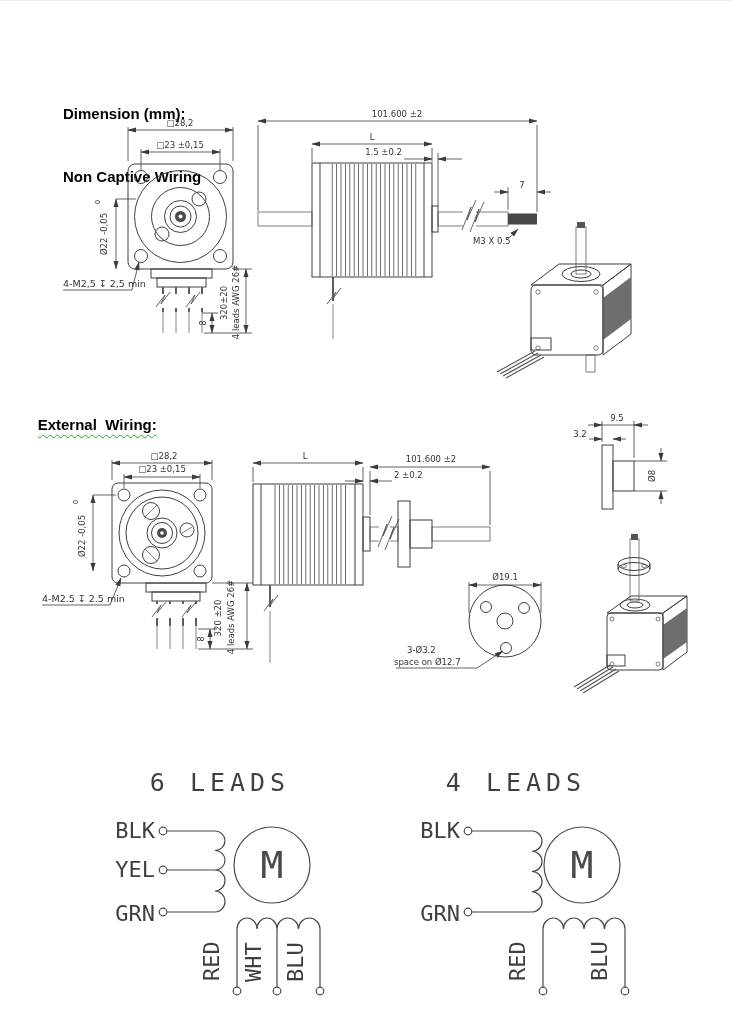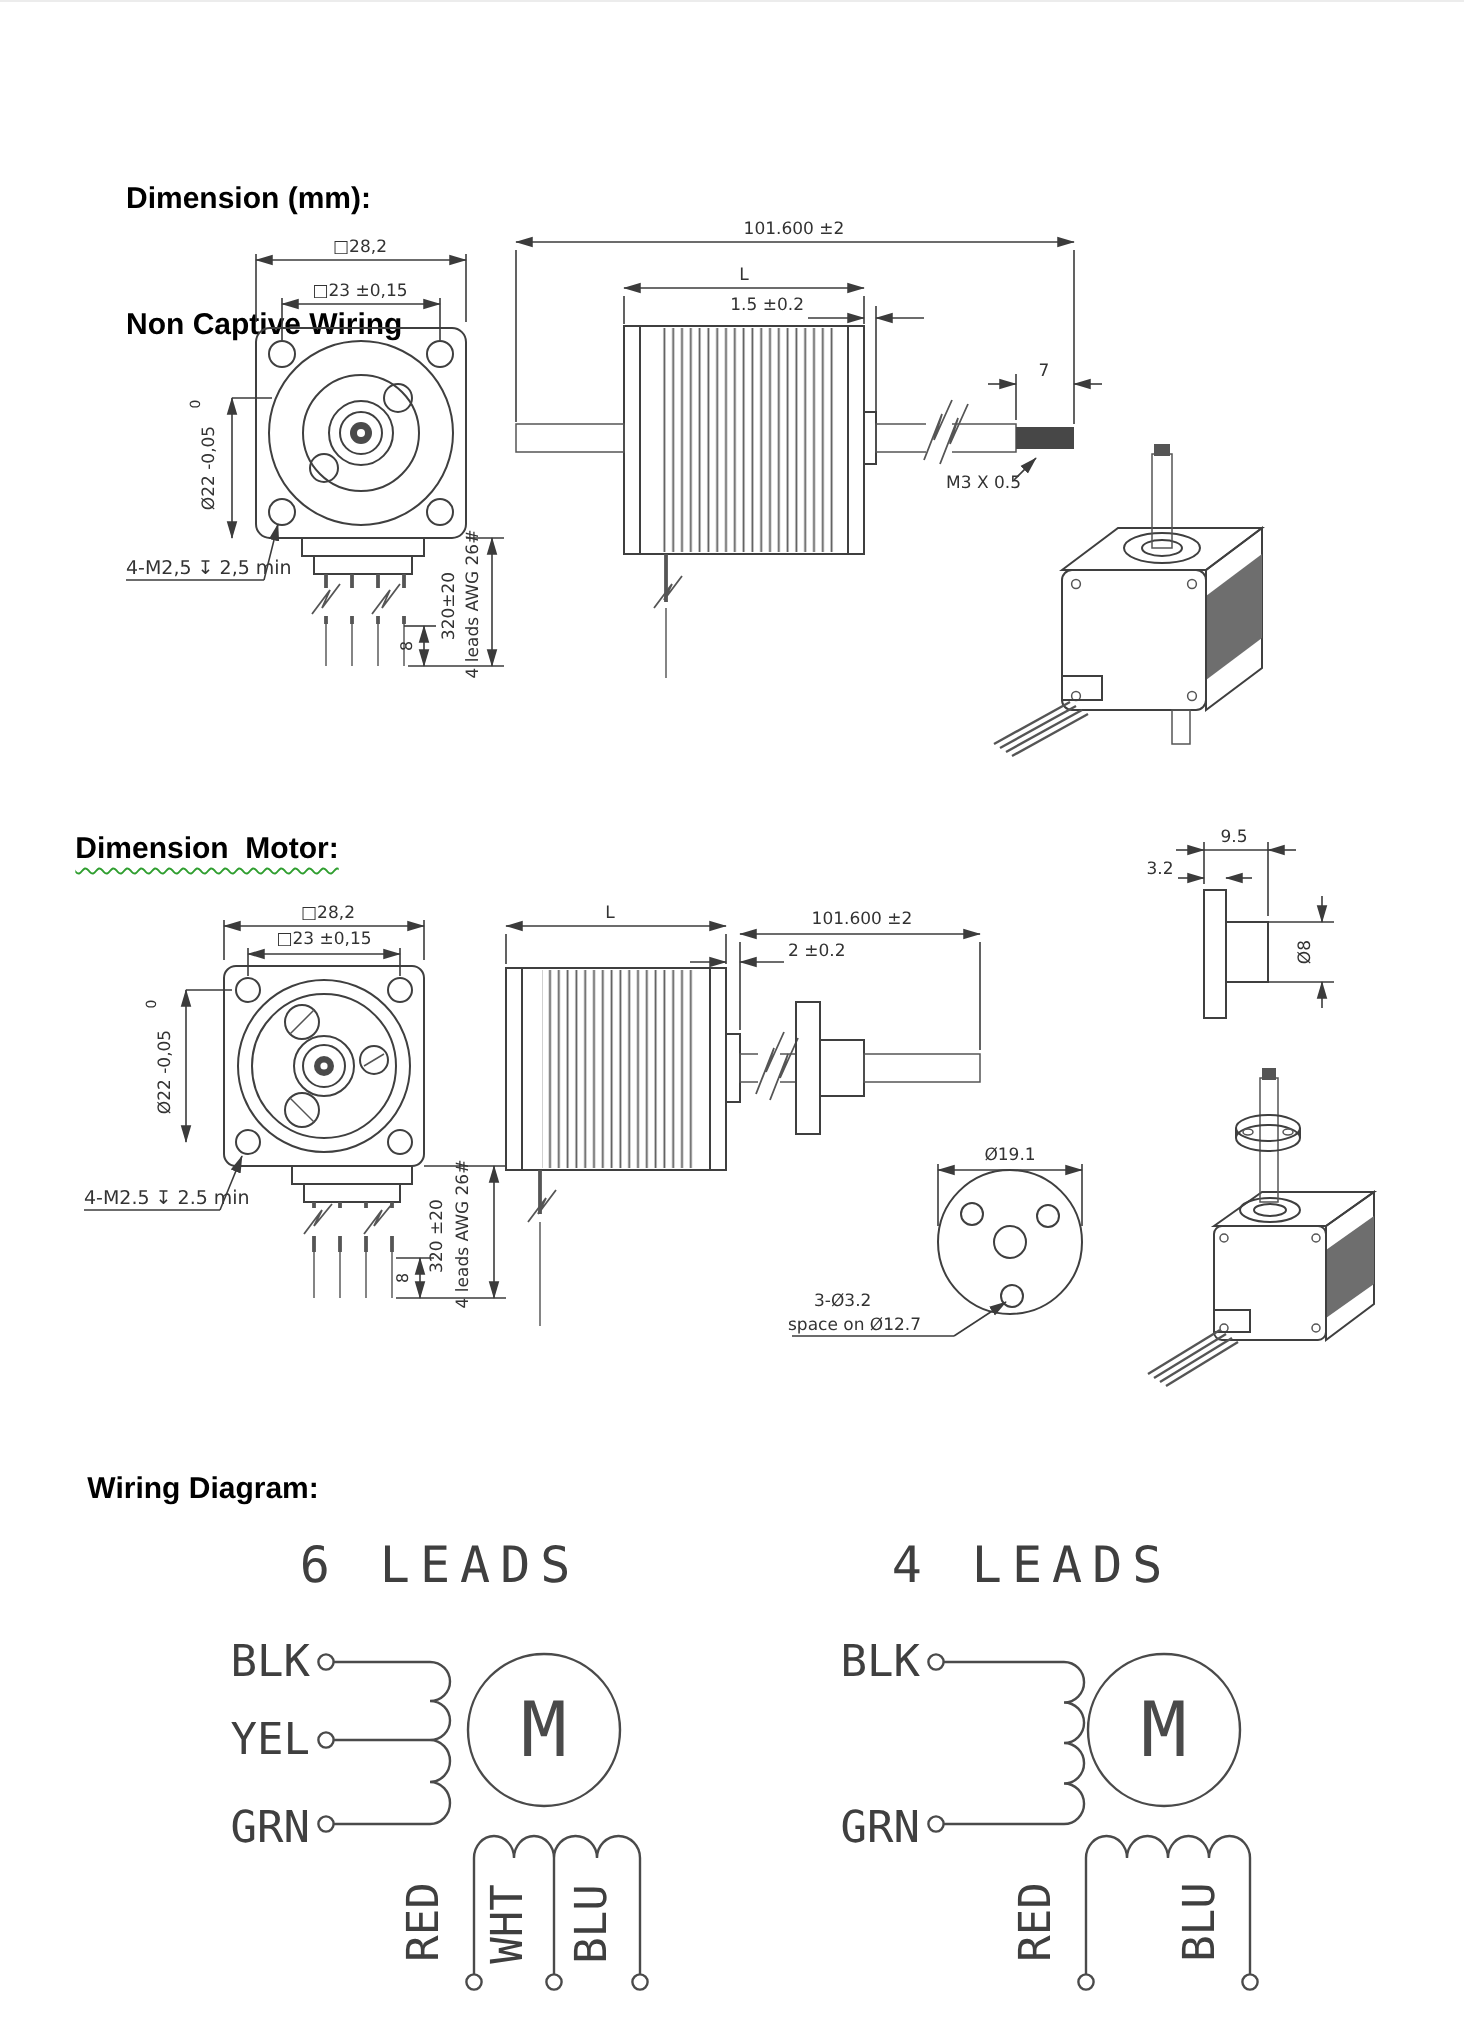--- a/index.html
+++ b/index.html
@@ -36,29 +36,26 @@
       </marker>
       <pattern id="thr" width="4" height="14" patternUnits="userSpaceOnUse">
         <line x1="3.5" y1="0" x2="0.5" y2="14" stroke="#555" stroke-width="1"></line>
       </pattern>
       <pattern id="fins" width="4.4" height="8" patternUnits="userSpaceOnUse">
         <line x1="2.2" y1="0" x2="2.2" y2="8" stroke="#5a5a5a" stroke-width=".9"></line>
       </pattern>
     </defs>
   </svg>
 
-  <div class="h" style="left:63px;top:46px;">
+  <div class="h" style="left:63px;top:60px;">
     <div>Dimension (mm):</div>
     <div>Non Captive Wiring</div>
   </div>
   <div class="h" style="left:21px;top:392px;">
-    <span class="wavy">Dimension  Motor:</span>
-  </div>
-  <div class="h" style="left:27px;top:712px;">
-    <span>Wiring Diagram:</span>
+    <span class="wavy">External  Wiring:</span>
   </div>
 
   <svg style="top:100px;" width="732" height="285" viewBox="0 100 732 285">
 
     <g>
       <rect class="ln" x="128" y="163" width="105" height="105" rx="7"></rect>
       <circle class="ln" cx="141" cy="176" r="6.5"></circle>
       <circle class="ln" cx="220" cy="176" r="6.5"></circle>
       <circle class="ln" cx="141" cy="255" r="6.5"></circle>
       <circle class="ln" cx="220" cy="255" r="6.5"></circle>

